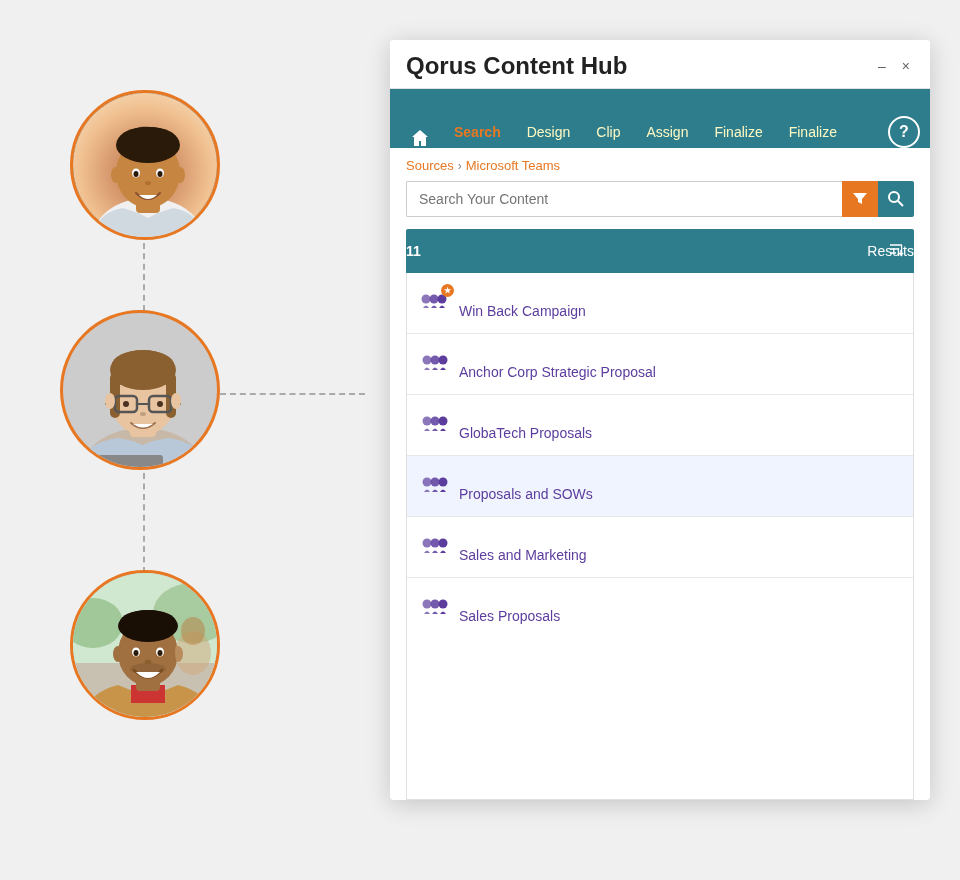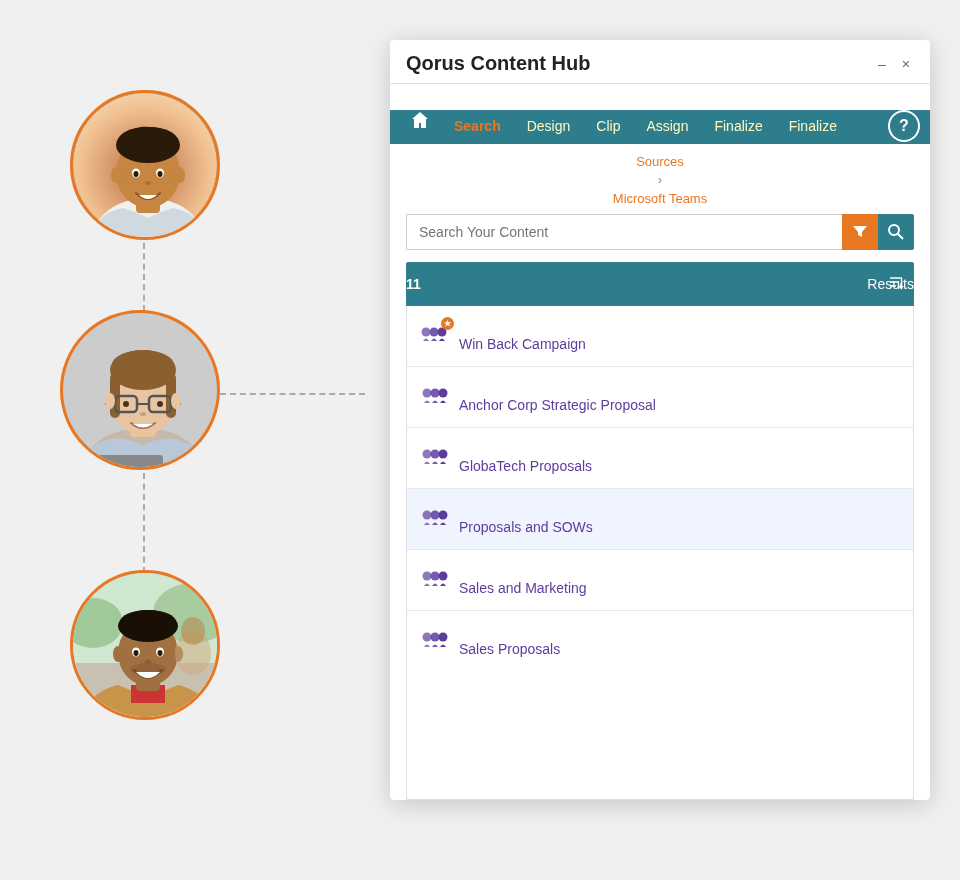--- a/index.html
+++ b/index.html
@@ -95,21 +95,21 @@
     .panel-titlebar {
       background: #fff;
       padding: 12px 16px 8px 16px;
       display: flex;
       align-items: center;
       justify-content: space-between;
       border-bottom: 1px solid #e0e0e0;
     }
 
     .panel-title {
-      font-size: 20px;
+      font-size: 24px;
       font-weight: 600;
       color: #222;
       letter-spacing: 0;
     }
 
     .panel-window-controls {
       display: flex;
       gap: 8px;
       align-items: center;
     }
@@ -118,25 +118,24 @@
       font-size: 14px;
       color: #666;
       cursor: pointer;
       padding: 0 4px;
     }
 
     
     .panel-nav {
       background: #2E7D8C;
       display: flex;
-      align-items: flex-start;
+      align-items: flex-end;
       padding: 0 10px;
-      height: 34px;
+      height: 59px;
       gap: 2px;
-      margin-top: 26px;
     }
 
     .nav-home {
       color: #fff;
       font-size: 20px;
       padding: 0 10px;
       cursor: pointer;
       display: flex;
       align-items: center;
     }
@@ -171,21 +170,20 @@
       cursor: pointer;
     }
 
     
     .breadcrumb {
       padding: 10px 16px 8px 16px;
       font-size: 13px;
       display: flex;
       align-items: center;
       gap: 4px;
-      flex-direction: column;
     }
 
     .breadcrumb-link {
       color: #E87722;
       cursor: pointer;
       text-decoration: none;
     }
 
     .breadcrumb-sep {
       color: #888;

